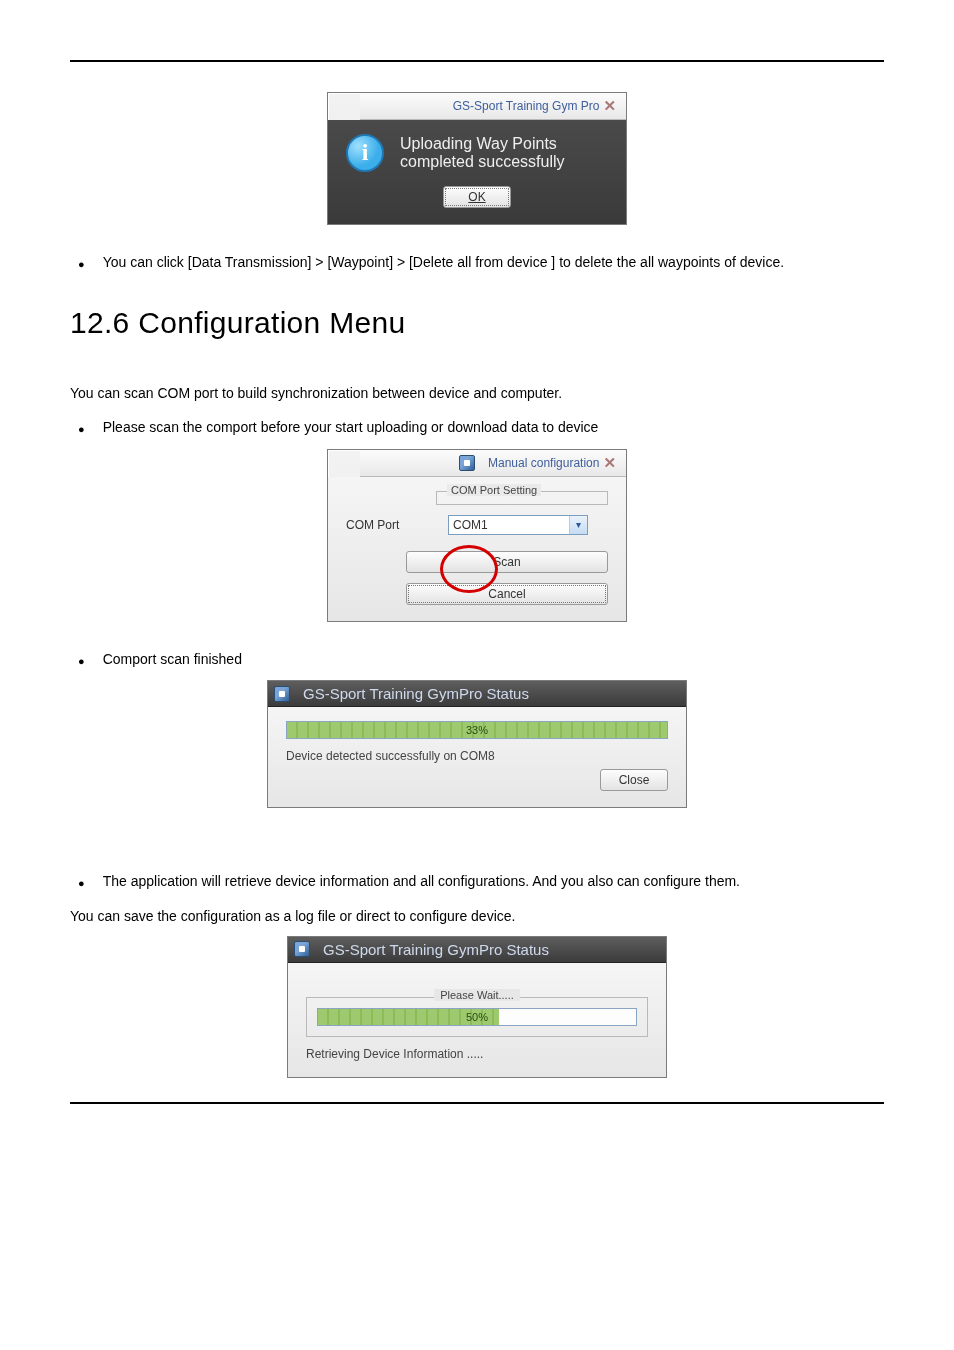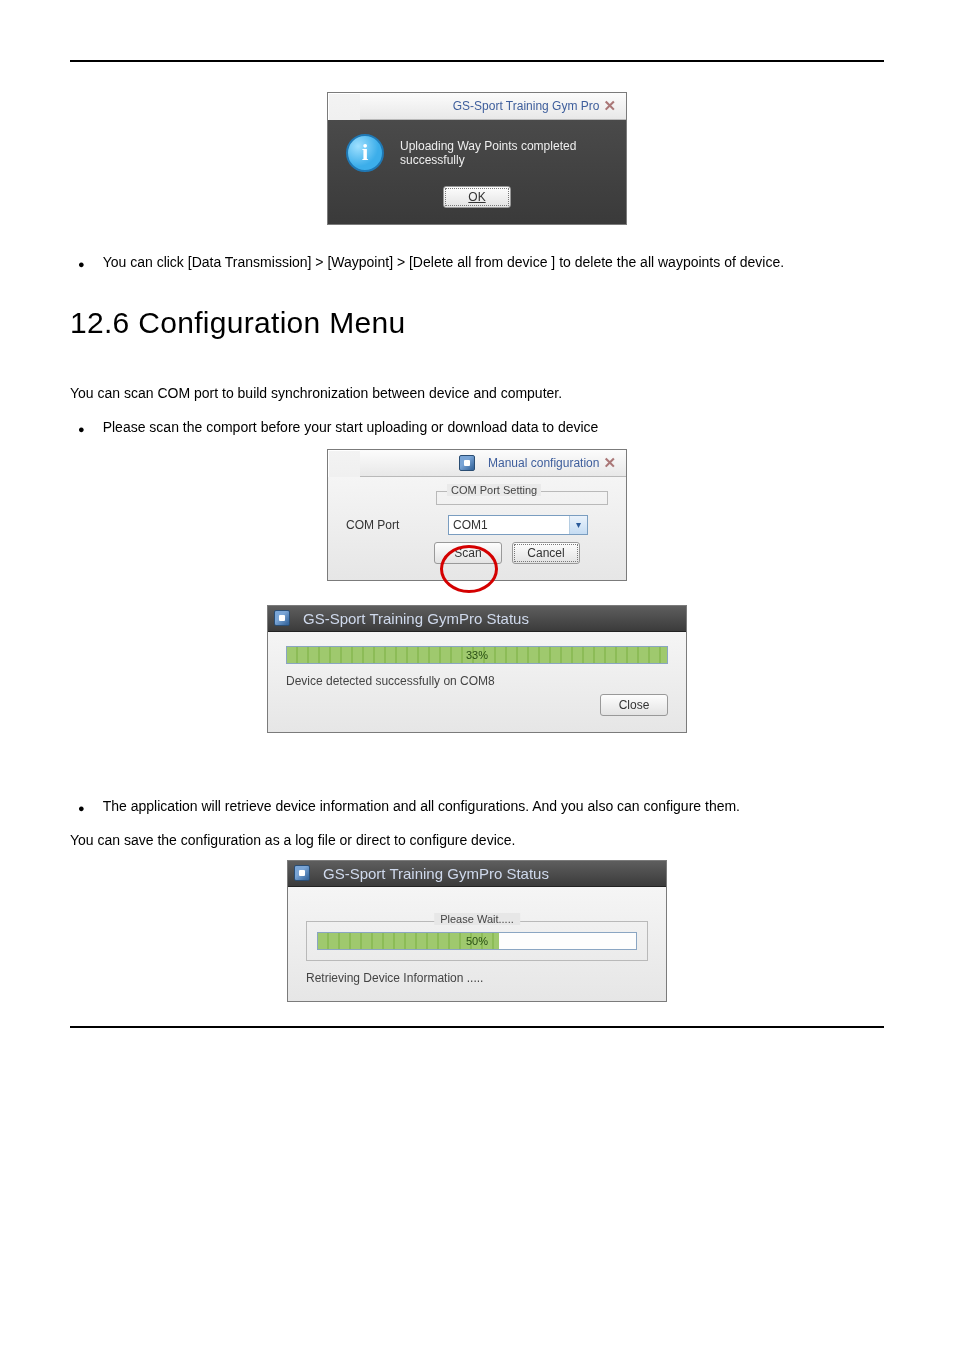--- a/index.html
+++ b/index.html
@@ -87,21 +87,21 @@
   }
   .info-icon-big::before{
     content:"i";
     font-family: Georgia, serif;
     font-weight:bold;
     font-size:24px;
     color:#fff;
     position:absolute;
     left:50%;top:50%;transform:translate(-50%,-52%);
   }
-  .msgtext { color:#eee; font-size:12px; }
+  .msgtext { color:#eee; font-size:16px; }
   .btn {
     display:inline-flex;align-items:center;justify-content:center;
     min-width:68px;height:22px;
     background: linear-gradient(#fdfdfd,#e3e3e3);
     border:1px solid #999;
     border-radius:3px;
     font-size:12px;color:#333;
     padding:0 10px;
   }
   .btn-dotted { outline:1px dotted #777; outline-offset:-3px; }
@@ -227,33 +227,38 @@
         <div class="fieldset" style="margin-left:90px;margin-top:0;padding:6px 4px;">
           <div class="fieldset-legend">COM Port Setting</div>
         </div>
         <div class="row-flex" style="margin-top:10px;">
           <div style="width:86px;font-size:12px;color:#333;">COM Port</div>
           <div class="combo">
             <div class="combo-text">COM1</div>
             <div class="combo-arrow">▾</div>
           </div>
         </div>
-        <div style="display:flex;gap:10px;justify-content:center;margin-top:7px;margin-left:60px;">
+        <div style="display:flex;gap:10px;justify-content:center;margin-top:16px;margin-left:60px;flex-direction:column;">
           <div class="btn">
             <span>Scan</span>
           </div>
           <div class="btn btn-dotted">
             <span>Cancel</span>
           </div>
         </div>
         <div class="red-circle" style="left:112px;top:68px;"></div>
       </div>
     </div>
   </div>
 
+  <ul class="doc-bullets indent">
+    <li>
+      <span class="sub-text">Comport scan finished</span>
+    </li>
+  </ul>
 
   <div class="fig-wrap">
     <div class="dialog dlg-420">
       <div class="titlebar-dark">
         <div class="titlebar-left">
           <span class="app-icon"></span>
           <span>GS-Sport Training GymPro Status</span>
         </div>
       </div>
       <div class="dialog-body light-body">

